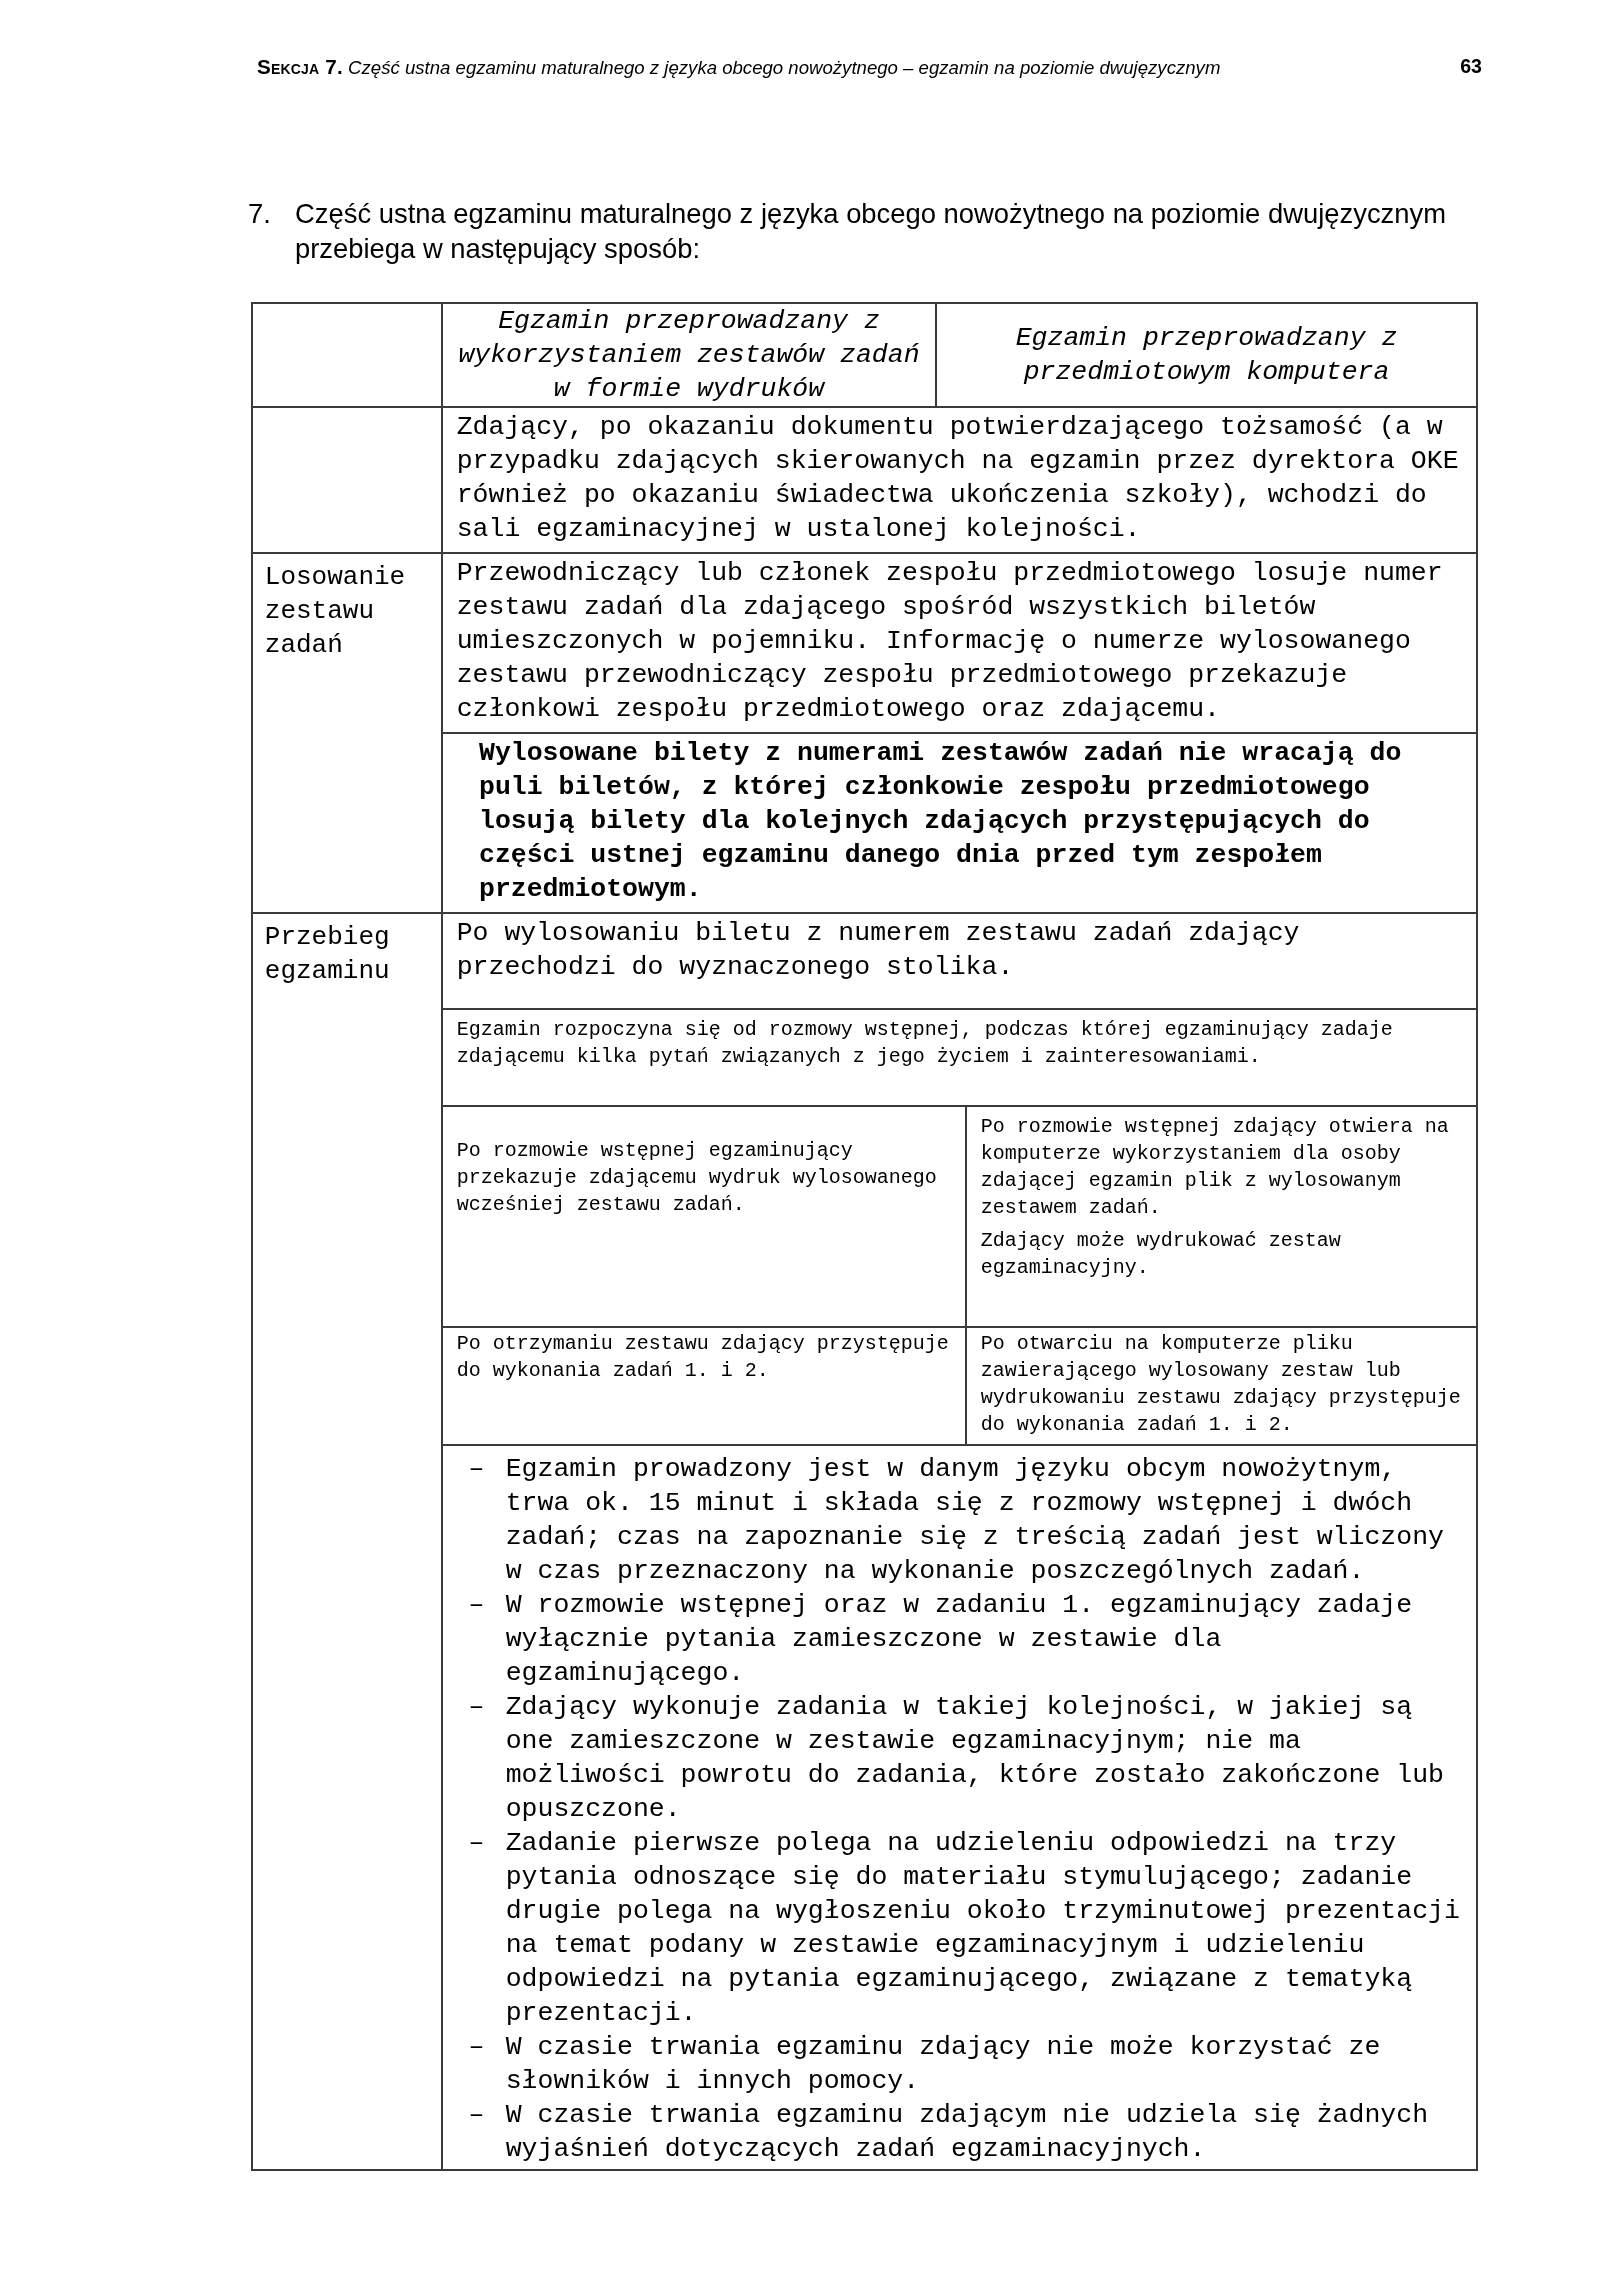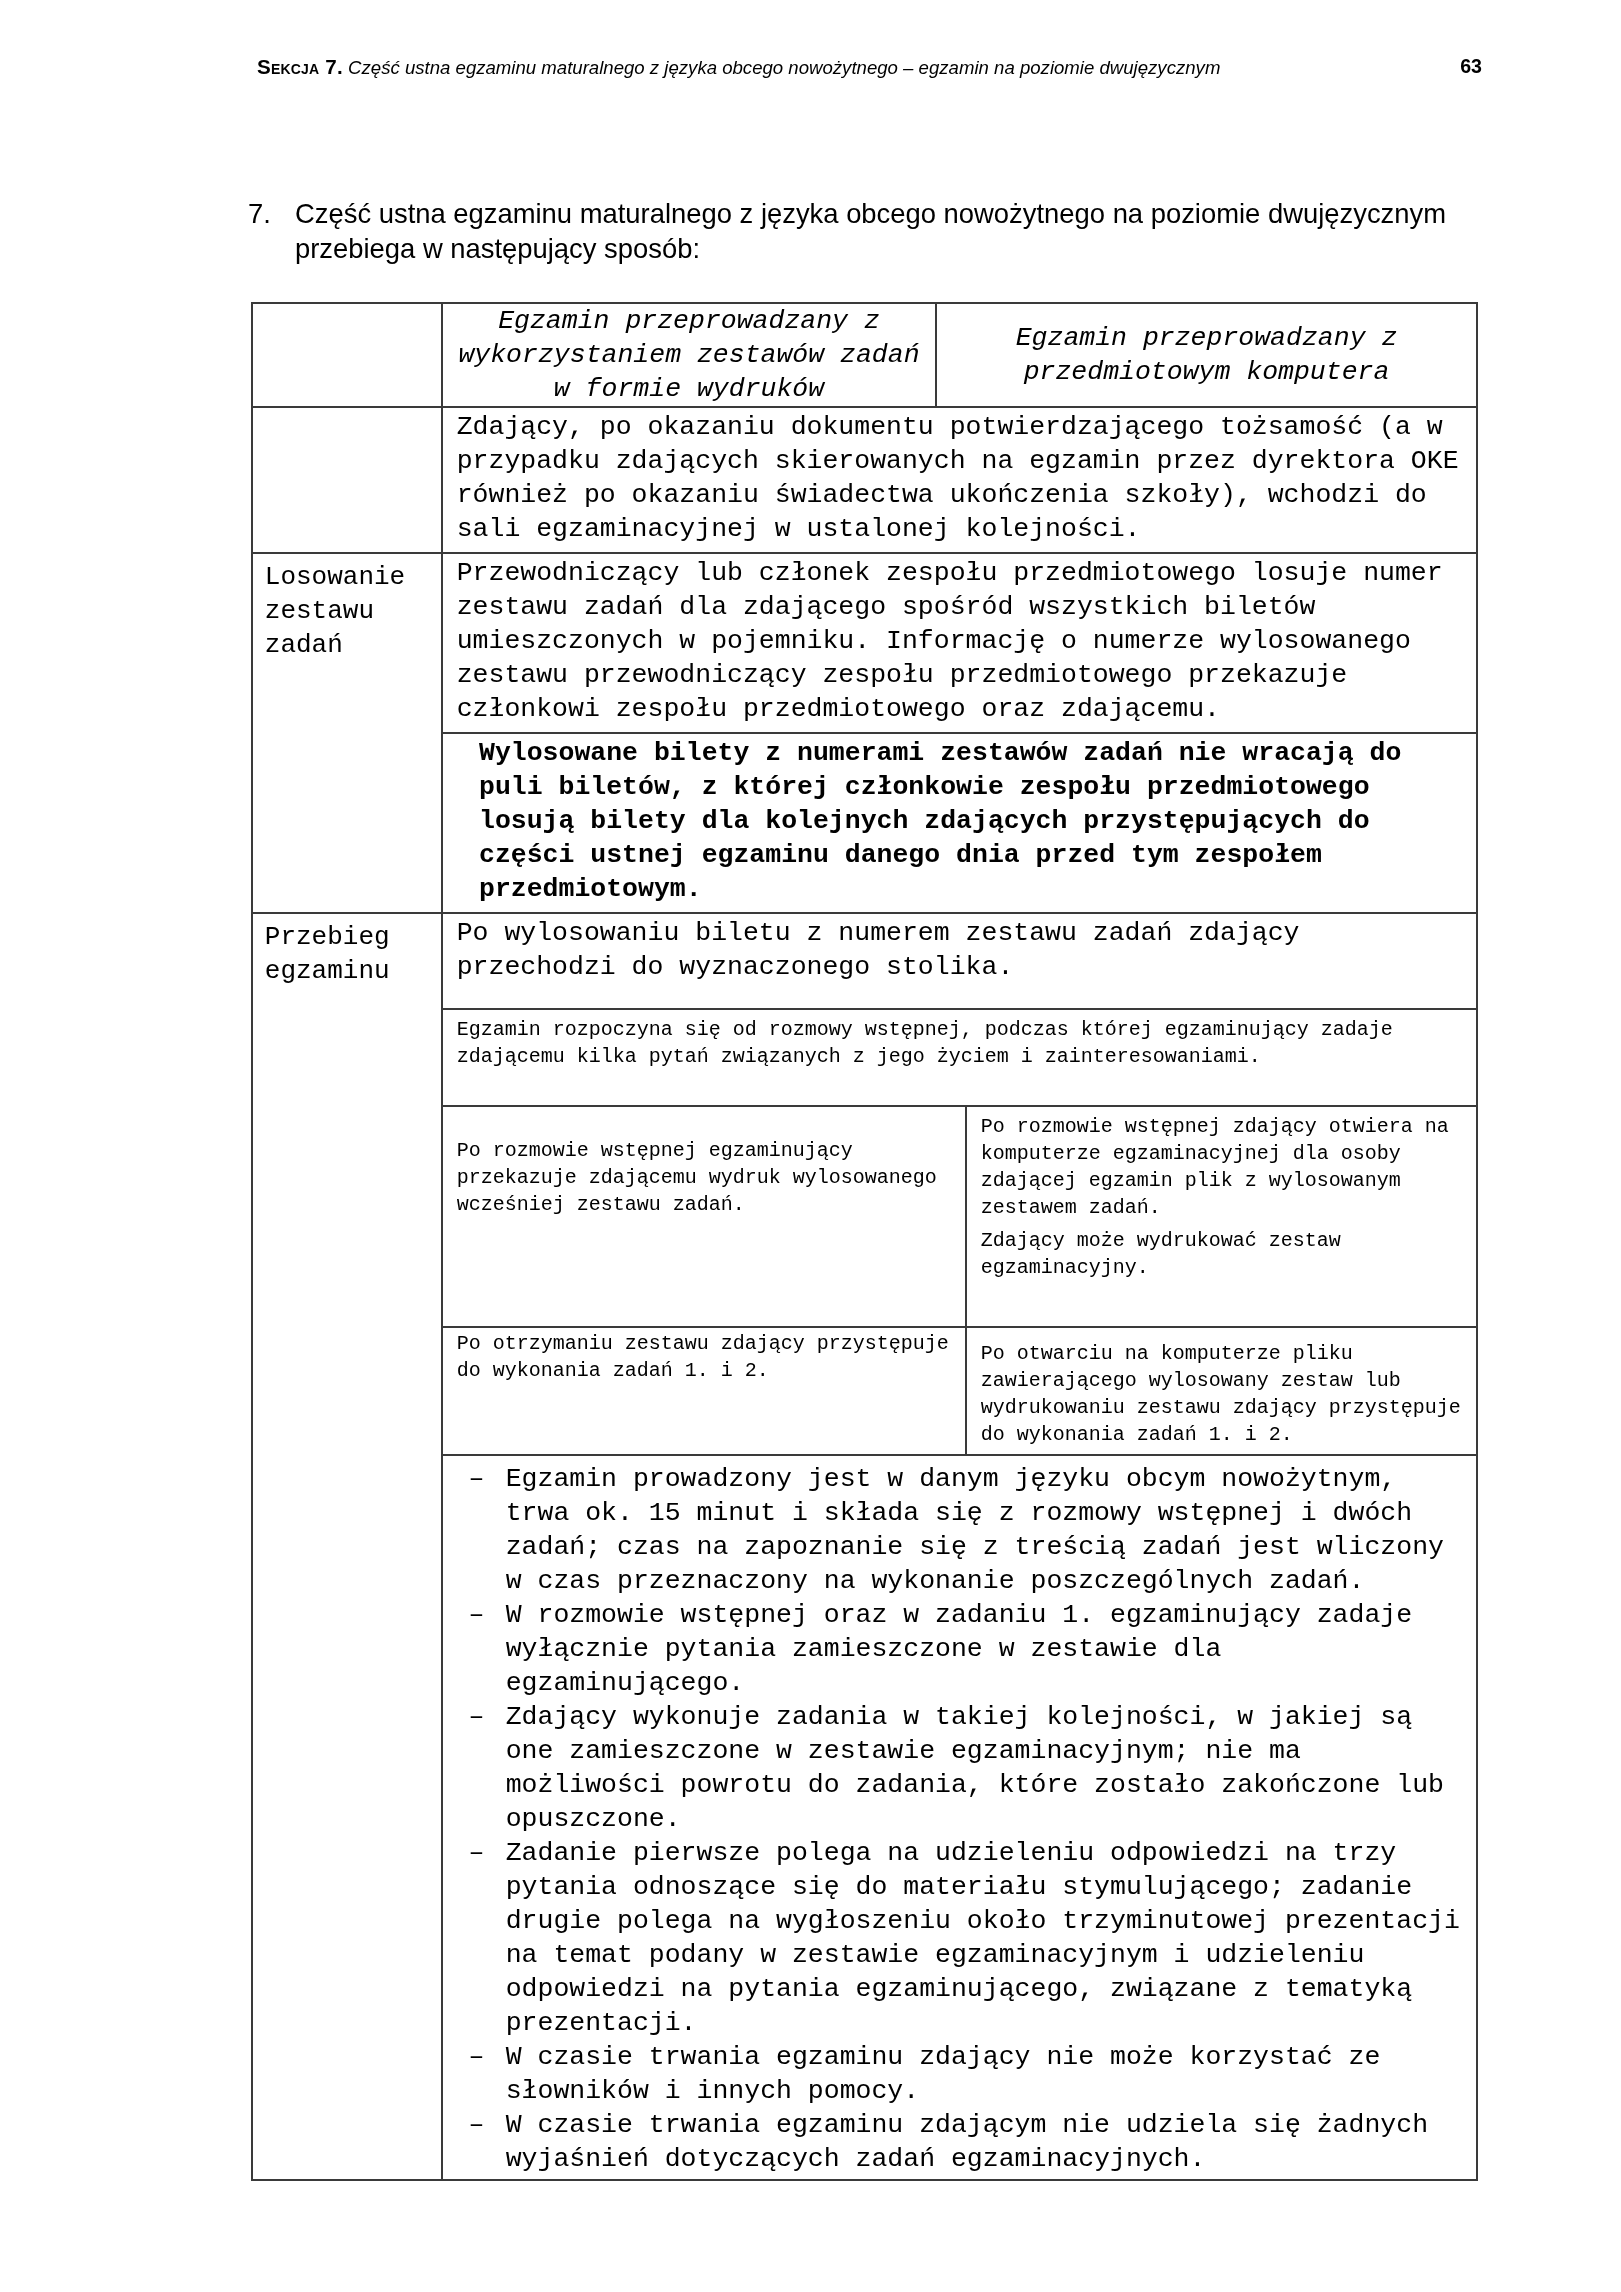--- a/index.html
+++ b/index.html
@@ -105,30 +105,30 @@
   <tr style="height:97px">
     <td colspan="3">
       <div class="cell small" style="padding-top:5.9px;">Egzamin rozpoczyna się od rozmowy wstępnej, podczas której egzaminujący zadaje zdającemu kilka pytań związanych z jego życiem i zainteresowaniami.</div>
     </td>
   </tr>
   <tr style="height:221px">
     <td colspan="2">
       <div class="cell small" style="padding-top:5.9px;margin-top:24px;">Po rozmowie wstępnej egzaminujący przekazuje zdającemu wydruk wylosowanego wcześniej zestawu zadań.</div>
     </td>
     <td>
-      <div class="cell small" style="padding-top:5.9px;">Po rozmowie wstępnej zdający otwiera na komputerze egzaminacyjnej dla osoby zdającej egzamin plik z wylosowanym zestawem zadań.</div>
+      <div class="cell small" style="padding-top:5.9px;">Po rozmowie wstępnej zdający otwiera na komputerze wykorzystaniem dla osoby zdającej egzamin plik z wylosowanym zestawem zadań.</div>
       <div class="cell small" style="padding-top:0;">Zdający może wydrukować zestaw egzaminacyjny.</div>
     </td>
   </tr>
   <tr style="height:111px">
     <td colspan="2">
       <div class="cell small" style="padding-top:2px;">Po otrzymaniu zestawu zdający przystępuje do wykonania zadań 1. i 2.</div>
     </td>
     <td>
-      <div class="cell small" style="padding-top:12px;">Po otwarciu na komputerze pliku zawierającego wylosowany zestaw lub wydrukowaniu zestawu zdający przystępuje do wykonania zadań 1. i 2.</div>
+      <div class="cell small" style="padding-top:2px;">Po otwarciu na komputerze pliku zawierającego wylosowany zestaw lub wydrukowaniu zestawu zdający przystępuje do wykonania zadań 1. i 2.</div>
     </td>
   </tr>
   <tr style="height:634px">
     <td colspan="3">
       <ul class="dash">
         <li><span class="d">–</span><span>Egzamin prowadzony jest w danym języku obcym nowożytnym, trwa ok. 15 minut i składa się z rozmowy wstępnej i dwóch zadań; czas na zapoznanie się z treścią zadań jest wliczony w czas przeznaczony na wykonanie poszczególnych zadań.</span></li>
         <li><span class="d">–</span><span>W rozmowie wstępnej oraz w zadaniu 1. egzaminujący zadaje wyłącznie pytania zamieszczone w zestawie dla egzaminującego.</span></li>
         <li><span class="d">–</span><span>Zdający wykonuje zadania w takiej kolejności, w jakiej są one zamieszczone w zestawie egzaminacyjnym; nie ma możliwości powrotu do zadania, które zostało zakończone lub opuszczone.</span></li>
         <li><span class="d">–</span><span>Zadanie pierwsze polega na udzieleniu odpowiedzi na trzy pytania odnoszące się do materiału stymulującego; zadanie drugie polega na wygłoszeniu około trzyminutowej prezentacji na temat podany w zestawie egzaminacyjnym i udzieleniu odpowiedzi na pytania egzaminującego, związane z tematyką prezentacji.</span></li>
         <li><span class="d">–</span><span>W czasie trwania egzaminu zdający nie może korzystać ze słowników i innych pomocy.</span></li>

